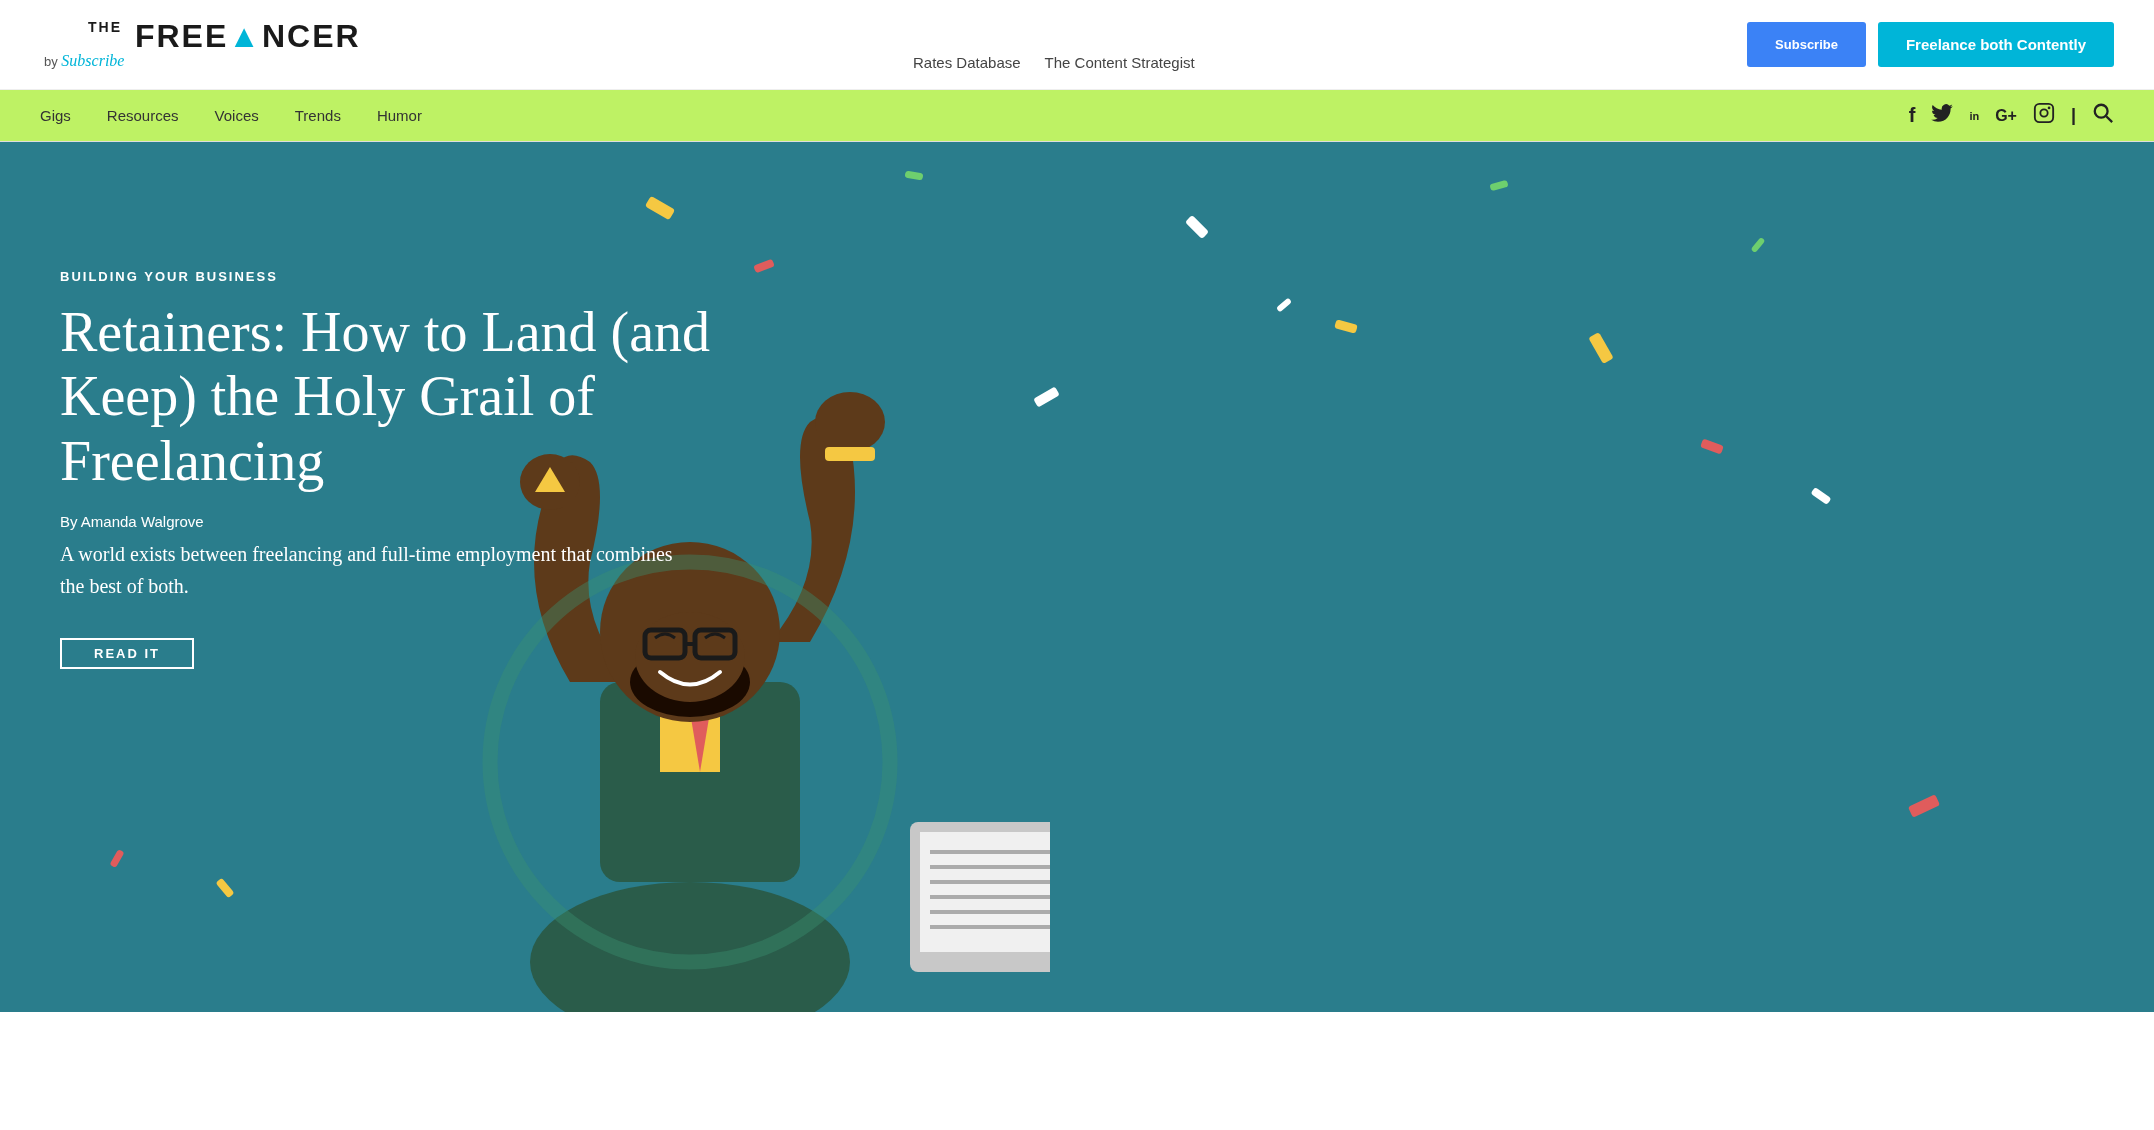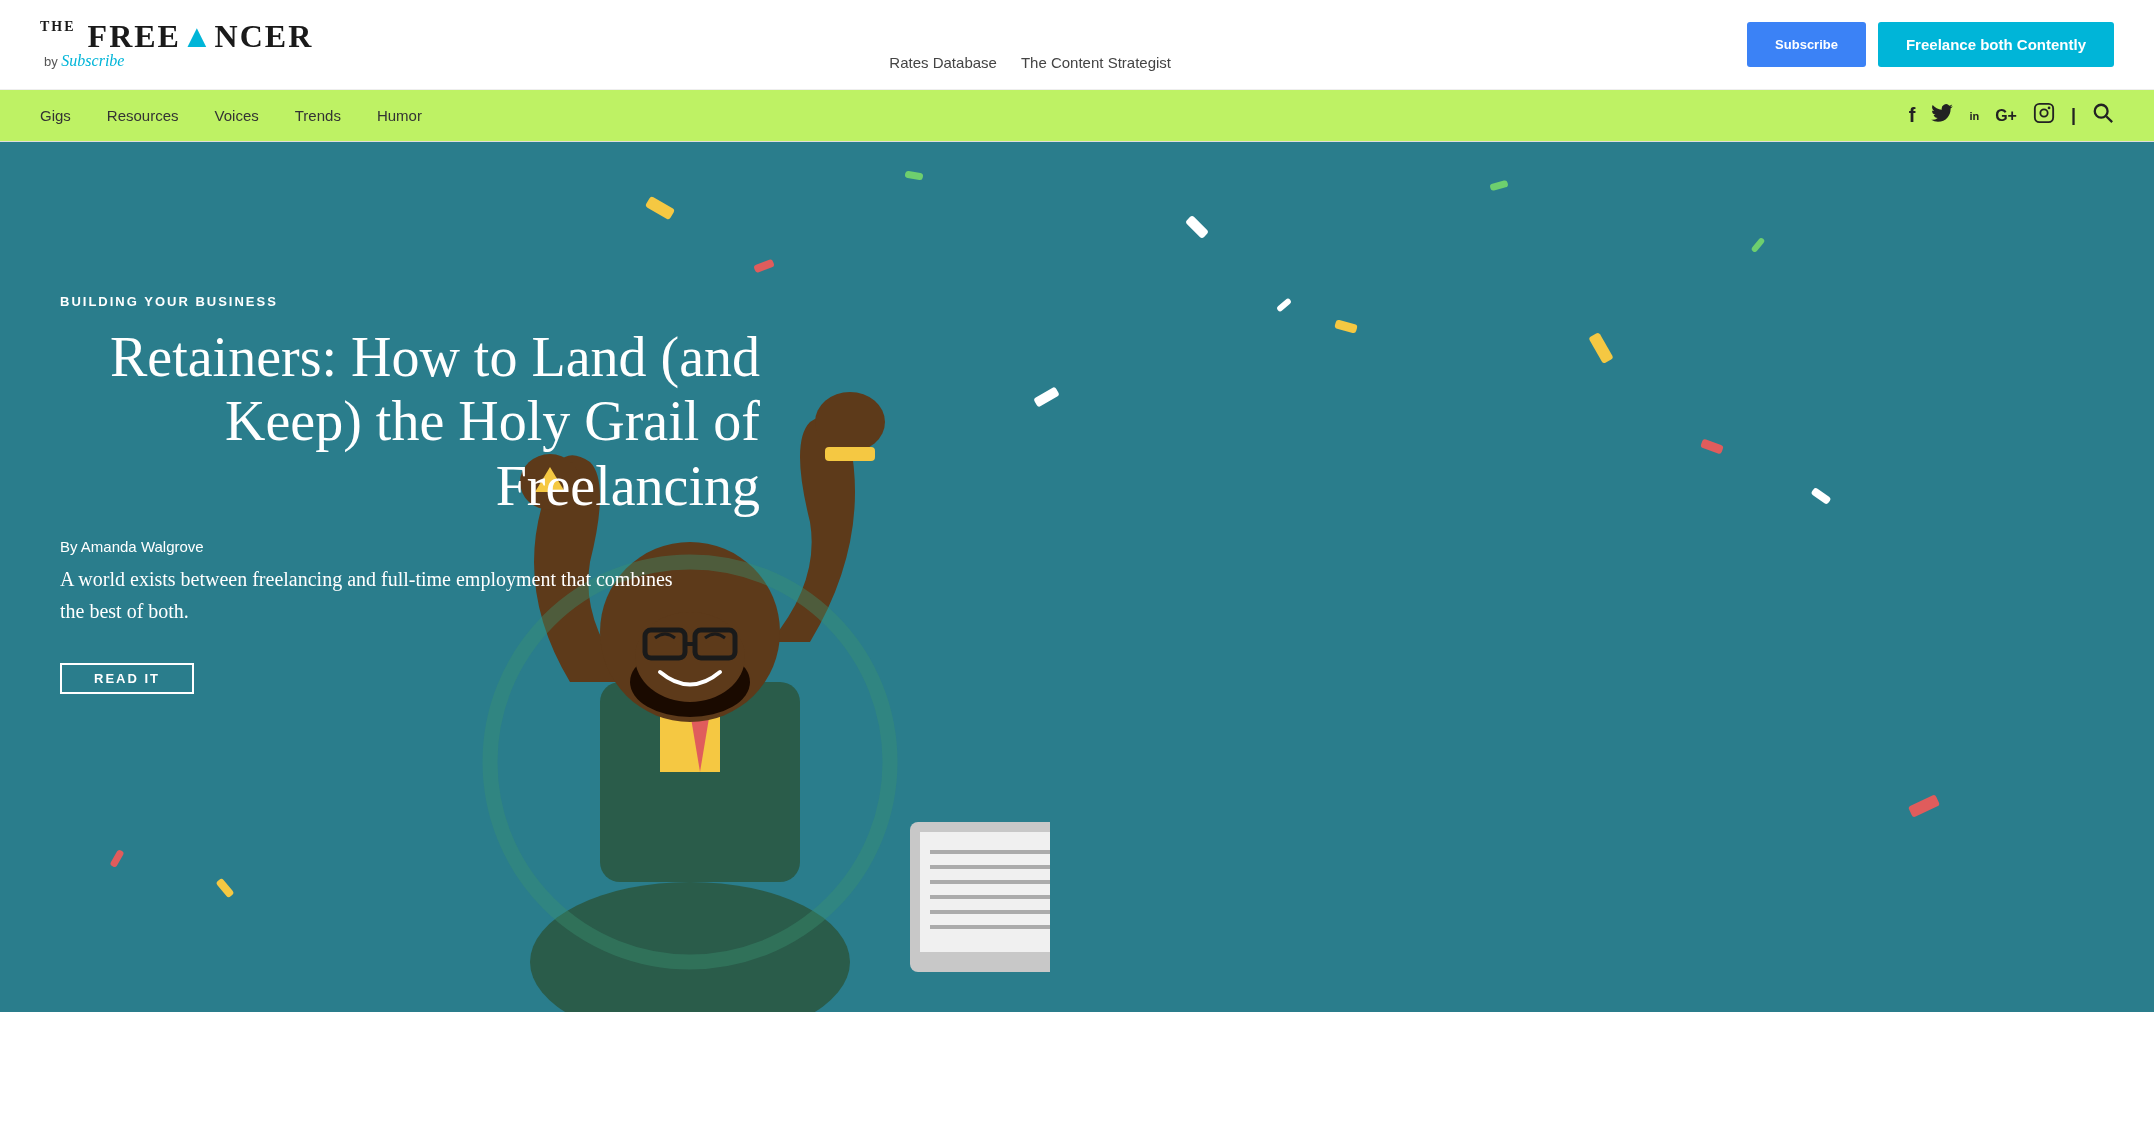--- a/index.html
+++ b/index.html
@@ -13,26 +13,27 @@
       padding: 18px 40px;
       background: #fff;
       border-bottom: 1px solid #eee;
     }
     .logo-area {
       display: flex;
       flex-direction: column;
       align-items: flex-start;
     }
     .logo-main {
-      font-family: Liberation Serif, serif;
+      font-family: Liberation Sans, sans-serif;
       font-size: 32px;
       font-weight: 900;
       letter-spacing: 2px;
       color: #1a1a1a;
       line-height: 1;
+      margin-left: 48px;
     }
     .logo-main .the {
       font-size: 14px;
       font-weight: 700;
       vertical-align: top;
       margin-right: 2px;
     }
     .logo-main .triangle {
       color: #00b5d8;
       font-style: normal;
@@ -138,42 +139,41 @@
 
     
     .confetti {
       position: absolute;
       border-radius: 2px;
     }
 
     
     .hero-content {
       position: absolute;
-      top: 152px;
+      top: 127px;
       left: 60px;
       max-width: 700px;
       color: #fff;
     }
     .hero-category {
       font-family: Arial, sans-serif;
       font-size: 13px;
       font-weight: bold;
       letter-spacing: 2px;
       color: #fff;
       text-transform: uppercase;
       margin-bottom: 16px;
     }
     .hero-title {
       font-family: 'Georgia', serif;
       font-size: 56px;
       font-weight: normal;
       color: #fff;
       line-height: 1.15;
       margin-bottom: 20px;
-      text-align: right;
     }
     .hero-author {
       font-family: Arial, sans-serif;
       font-size: 15px;
       color: #fff;
       margin-bottom: 8px;
     }
     .hero-excerpt {
       font-family: 'Georgia', serif;
       font-size: 20px;

